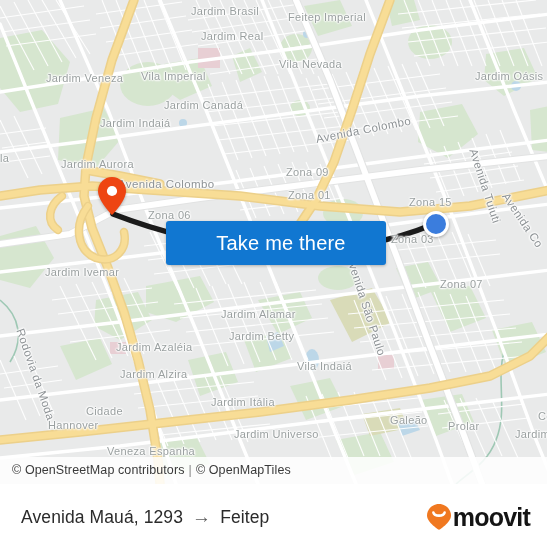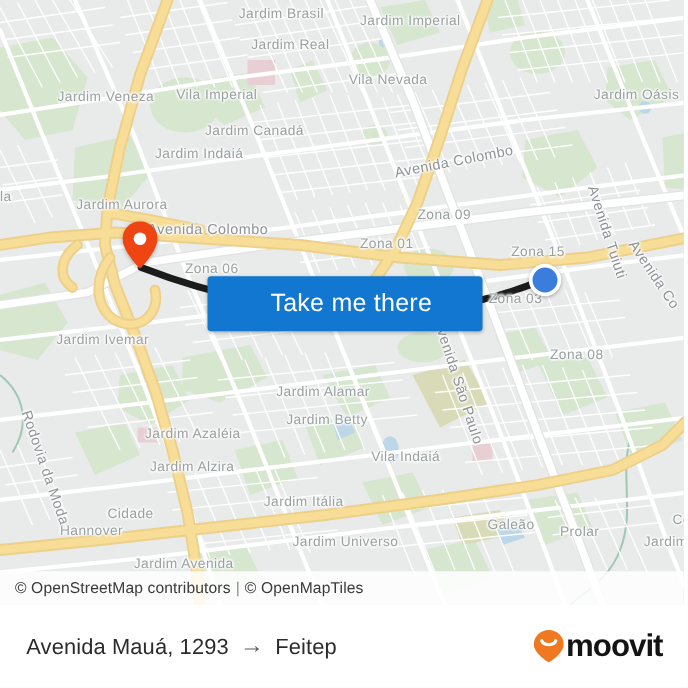--- a/index.html
+++ b/index.html
@@ -457,57 +457,57 @@
         </g>
       </g>
 
       <g>
         <path d="M113 214 C 170 236, 230 250, 300 250 C 356 250, 400 238, 434 224" stroke="#1b1b1b" stroke-width="5.5" fill="none" stroke-linecap="round"></path>
       </g>
     </svg>
 
     <div id="label-layer">
         <div class="lbl" style="left: 191px; top: 5px;">Jardim Brasil</div>
-        <div class="lbl" style="left: 288px; top: 11px;">Jardim Imperial</div>
+        <div class="lbl" style="left: 288px; top: 11px;">Feitep Imperial</div>
         <div class="lbl" style="left: 201px; top: 30px;">Jardim Real</div>
         <div class="lbl" style="left: 279px; top: 58px;">Vila Nevada</div>
         <div class="lbl" style="left: 475px; top: 70px;">Jardim Oásis</div>
         <div class="lbl" style="left: 46px; top: 72px;">Jardim Veneza</div>
         <div class="lbl" style="left: 141px; top: 70px;">Vila Imperial</div>
         <div class="lbl" style="left: 164px; top: 99px;">Jardim Canadá</div>
-        <div class="lbl" style="left: 100px; top: 117px; margin-left: 24px;">Jardim Indaiá</div>
+        <div class="lbl" style="left: 100px; top: 117px;">Jardim Indaiá</div>
         <div class="lbl road" style="left: 316px; top: 133px; transform: rotate(-11deg); transform-origin: left center;">Avenida Colombo</div>
         <div class="lbl" style="left: 0px; top: 152px;">la</div>
         <div class="lbl" style="left: 61px; top: 158px;">Jardim Aurora</div>
-        <div class="lbl" style="left: 286px; top: 166px; margin-left: 48px;">Zona 09</div>
+        <div class="lbl" style="left: 286px; top: 166px;">Zona 09</div>
         <div class="lbl road" style="left: 473px; top: 143px; transform: rotate(72deg); transform-origin: left center;">Avenida Tuiuti</div>
         <div class="lbl" style="left: 288px; top: 189px;">Zona 01</div>
         <div class="lbl road" style="left: 118px; top: 178px;">Avenida Colombo</div>
         <div class="lbl" style="left: 409px; top: 196px;">Zona 15</div>
         <div class="lbl road" style="left: 505px; top: 188px; transform: rotate(56deg); transform-origin: left center;">Avenida Co</div>
         <div class="lbl" style="left: 148px; top: 209px;">Zona 06</div>
         <div class="lbl" style="left: 391px; top: 233px;">Zona 03</div>
         <div class="lbl road" style="left: 350px; top: 250px; transform: rotate(72deg); transform-origin: left center;">Avenida São Paulo</div>
         <div class="lbl" style="left: 45px; top: 266px;">Jardim Ivemar</div>
-        <div class="lbl" style="left: 440px; top: 278px;">Zona 08</div>
+        <div class="lbl" style="left: 440px; top: 278px;">Zona 07</div>
         <div class="lbl" style="left: 221px; top: 308px;">Jardim Alamar</div>
         <div class="lbl" style="left: 229px; top: 330px;">Jardim Betty</div>
         <div class="lbl road" style="left: 20px; top: 323px; transform: rotate(71deg); transform-origin: left center;">Rodovia da Moda</div>
         <div class="lbl" style="left: 116px; top: 341px;">Jardim Azaléia</div>
         <div class="lbl" style="left: 297px; top: 360px;">Vila Indaiá</div>
         <div class="lbl" style="left: 120px; top: 368px;">Jardim Alzira</div>
         <div class="lbl" style="left: 211px; top: 396px;">Jardim Itália</div>
         <div class="lbl" style="left: 56px; top: 405px; margin-left: 30px;">Cidade</div>
         <div class="lbl" style="left: 390px; top: 414px;">Galeão</div>
         <div class="lbl" style="left: 448px; top: 420px;">Prolar</div>
         <div class="lbl" style="left: 538px; top: 410px;">Co</div>
         <div class="lbl" style="left: 48px; top: 419px;">Hannover</div>
         <div class="lbl" style="left: 515px; top: 428px;">Jardim</div>
         <div class="lbl" style="left: 234px; top: 428px;">Jardim Universo</div>
-        <div class="lbl" style="left: 107px; top: 445px;">Jardim Avenida</div>
+        <div class="lbl" style="left: 107px; top: 445px;">Veneza Espanha</div>
       </div>
 
     <div class="pin" id="origin-pin" style="left: 112px; top: 215px;">
       <svg width="28" height="38" viewBox="0 0 28 38">
         <path d="M14 0 C6.3 0 0 6.3 0 14 C0 24 14 38 14 38 C14 38 28 24 28 14 C28 6.3 21.7 0 14 0 Z" fill="#ee4512"></path>
         <circle cx="14" cy="14" r="5.1" fill="#ffffff"></circle>
       </svg>
     </div>
 
     <div class="dest-dot" id="dest-dot" style="left: 436px; top: 224px; background: rgb(59, 125, 221);"></div>

